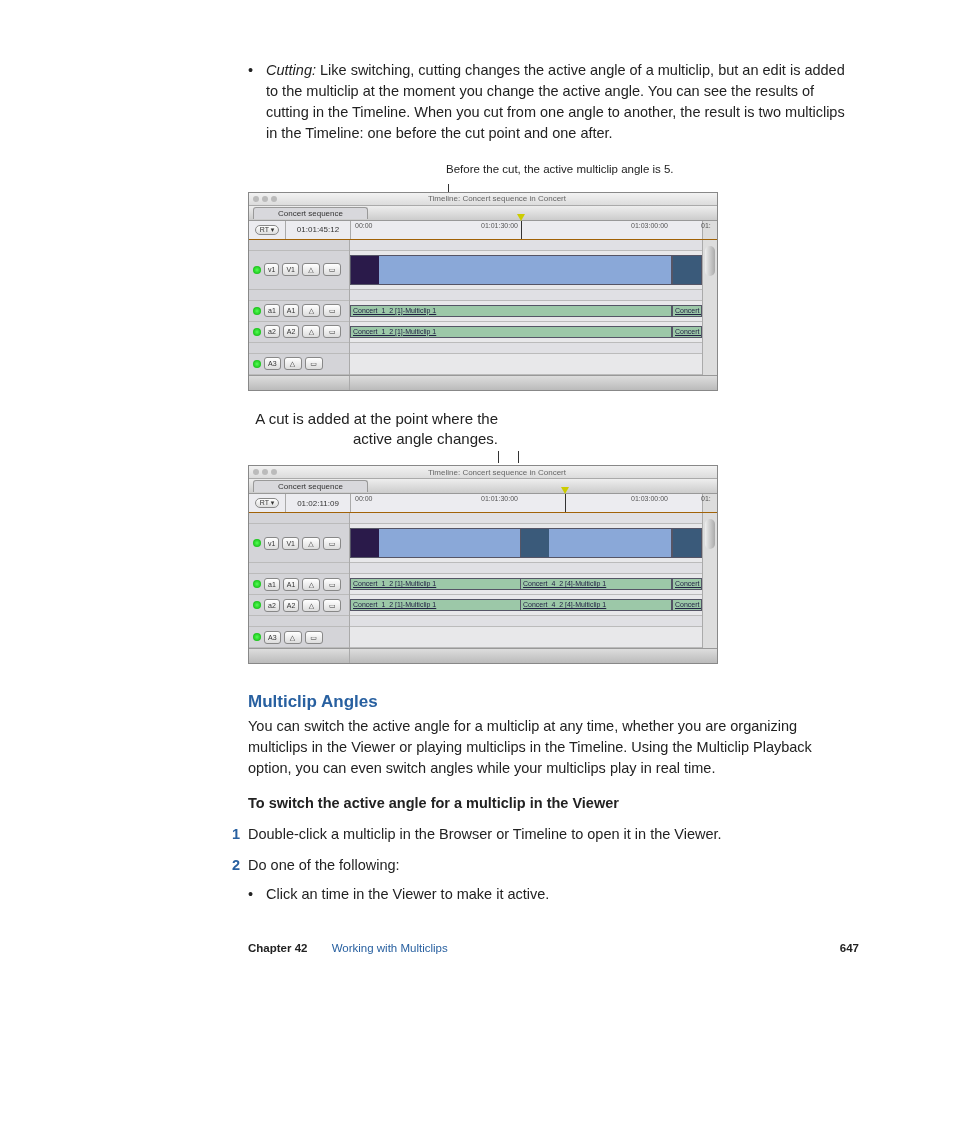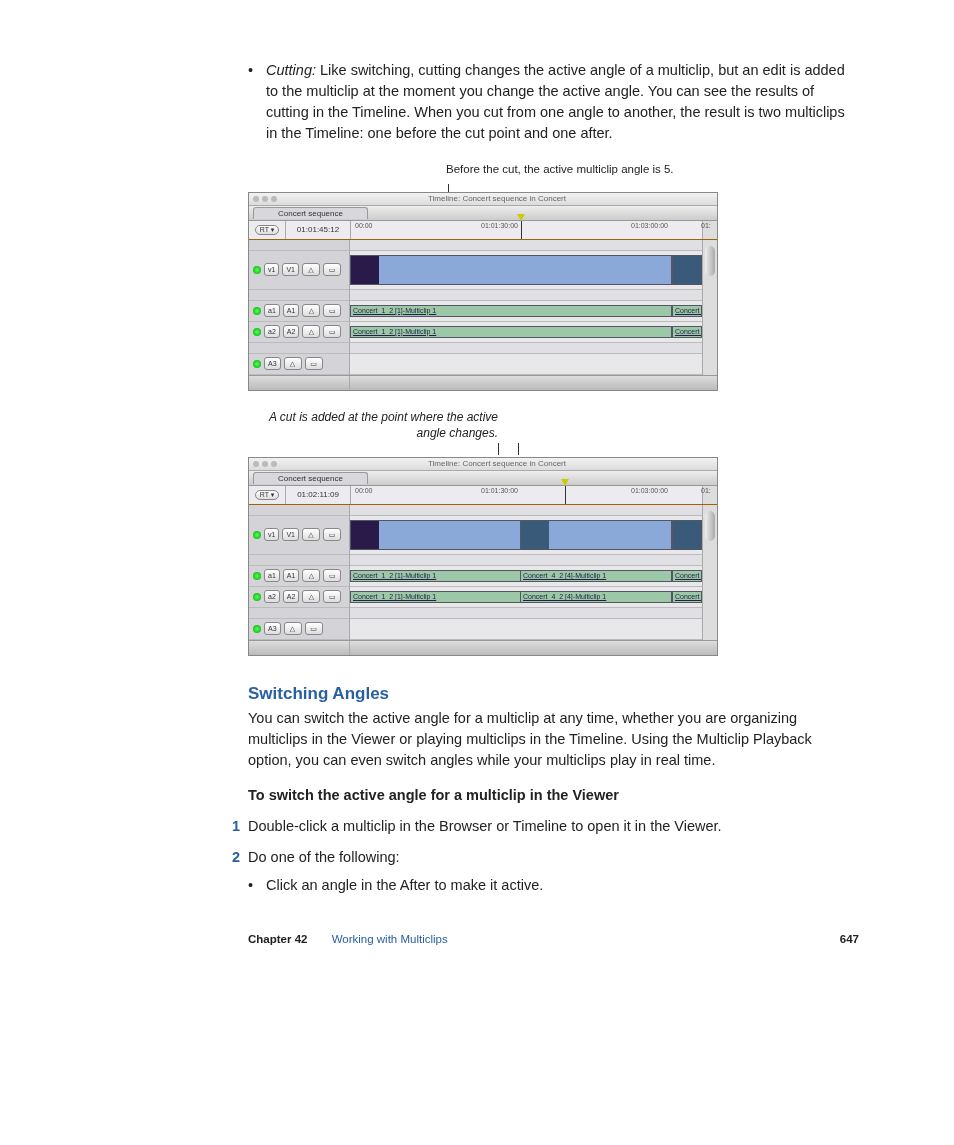--- a/index.html
+++ b/index.html
@@ -30,25 +30,24 @@
   }
   .bullet-italic { font-style: italic; }
   .callout-top {
     font-size: 11.5px;
     line-height: 1.35;
     margin-left: 198px;
     margin-bottom: 6px;
   }
   .callout-mid-row {
     display: flex;
-    font-size: 12px;
+    font-size: 15px;
     line-height: 1.35;
     margin-top: 18px;
     margin-bottom: 6px;
-    font-style: italic;
   }
   .callout-left { width: 250px; text-align: right; padding-right: 14px; }
   .callout-right { width: 200px; padding-left: 90px; }
   .timeline-shot {
     border: 1px solid #888;
     background: #e0e0e4;
     width: 468px;
     font-size: 8px;
     color: #333;
     position: relative;
@@ -324,27 +323,27 @@
       <div class="sc-right">
           <div class="knob"></div>
         </div>
     </div>
     <div class="bot-row">
         <div class="ctrl"></div>
         <div class="scr"></div>
       </div>
   </div>
 
-  <h2 class="sect">Switching Angles</h2>
+  <h2 class="sect">Multiclip Angles</h2>
   <div class="para">You can switch the active angle for a multiclip at any time, whether you are organizing multiclips in the Viewer or playing multiclips in the Timeline. Using the Multiclip Playback option, you can even switch angles while your multiclips play in real time.</div>
 
   <div class="sub-h">To switch the active angle for a multiclip in the Viewer</div>
   <div class="step-row"><span class="step-num">1</span><span>Double-click a multiclip in the Browser or Timeline to open it in the Viewer.</span></div>
   <div class="step-row"><span class="step-num">2</span><span>Do one of the following:</span></div>
-  <div class="sub-bullet"><span class="dot">•</span><span>Click an angle in the After to make it active.</span></div>
+  <div class="sub-bullet"><span class="dot">•</span><span>Click an time in the Viewer to make it active.</span></div>
 
   <div class="footer">
     <div>
       <span class="chap">Chapter 42</span>
       <span class="title">Working with Multiclips</span>
     </div>
     <span class="pg">647</span>
   </div>
 
 </div>

